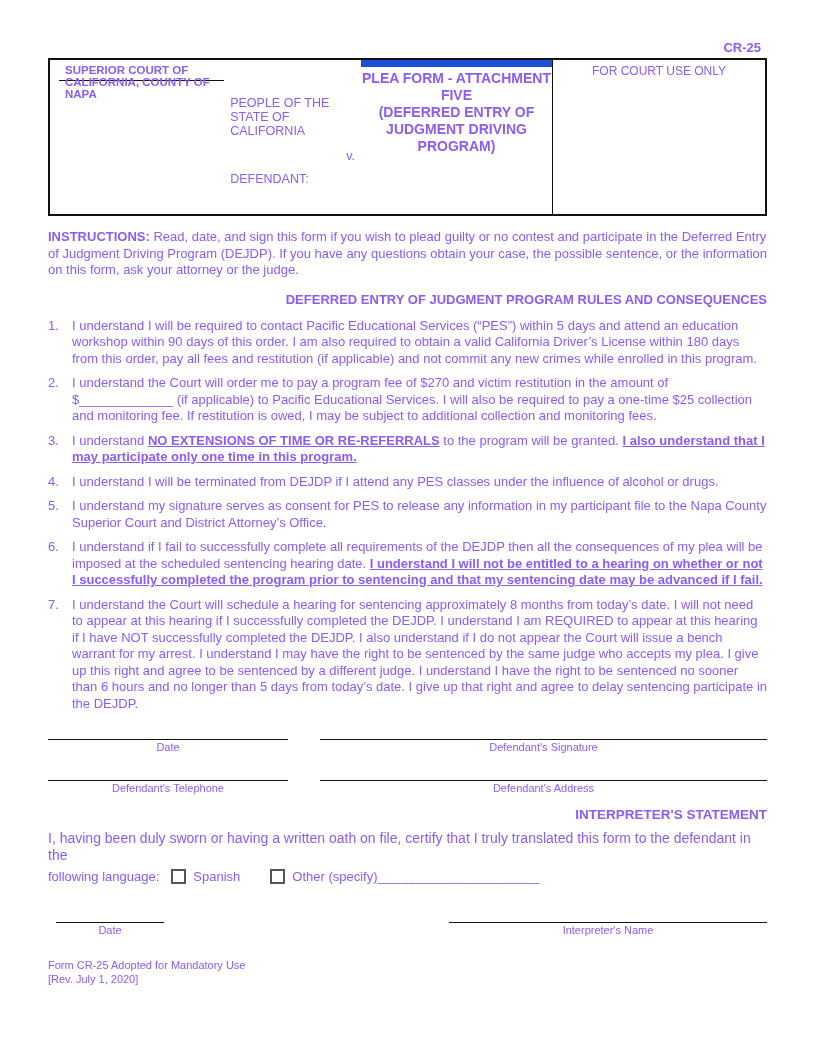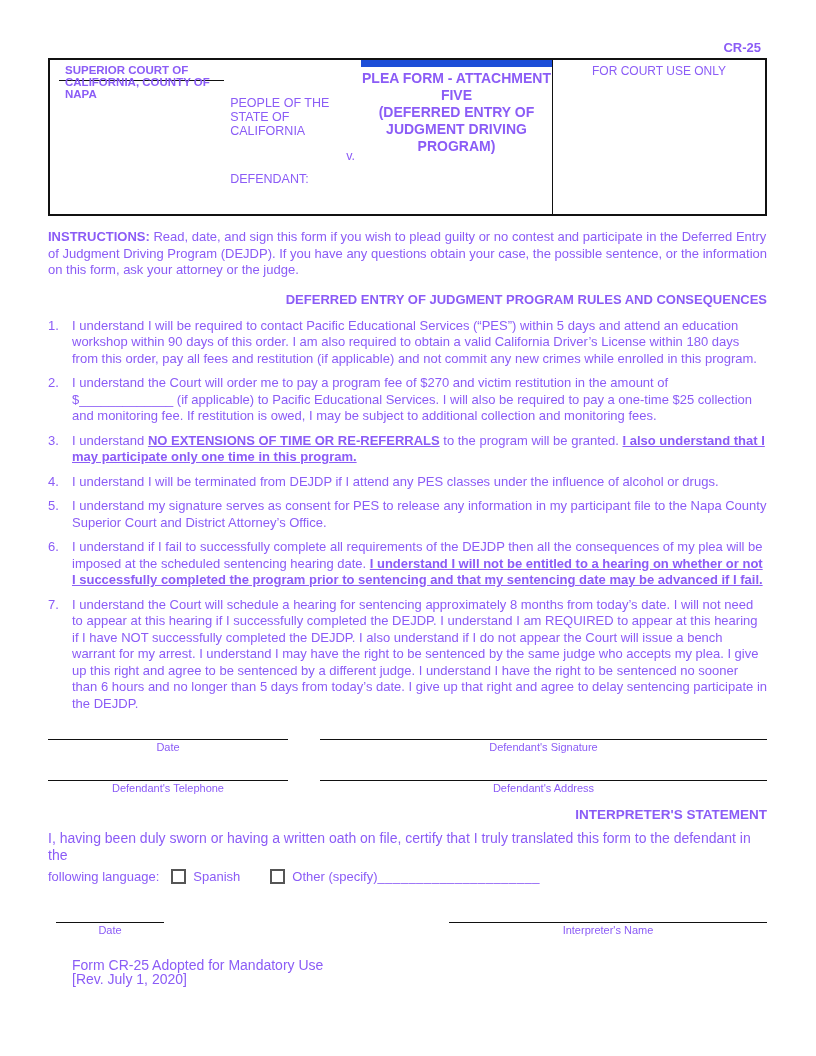--- a/index.html
+++ b/index.html
@@ -113,22 +113,22 @@
     display: flex;
     justify-content: space-between;
     margin-top: 38px;
   }
   .isr-date { width: 108px; margin-left: 8px; }
   .isr-name { width: 318px; }
   .isr-sign { width: 246px; }
   
   .footer {
     margin-top: 23px;
-    margin-left: 24px;
-    font-size: 14px;
+    margin-left: 0;
+    font-size: 11px;
     line-height: 13.5px;
   }
 </style>
 </head>
 <body>
 
 <div class="page">
 
   <div class="form-code">CR-25</div>
 

